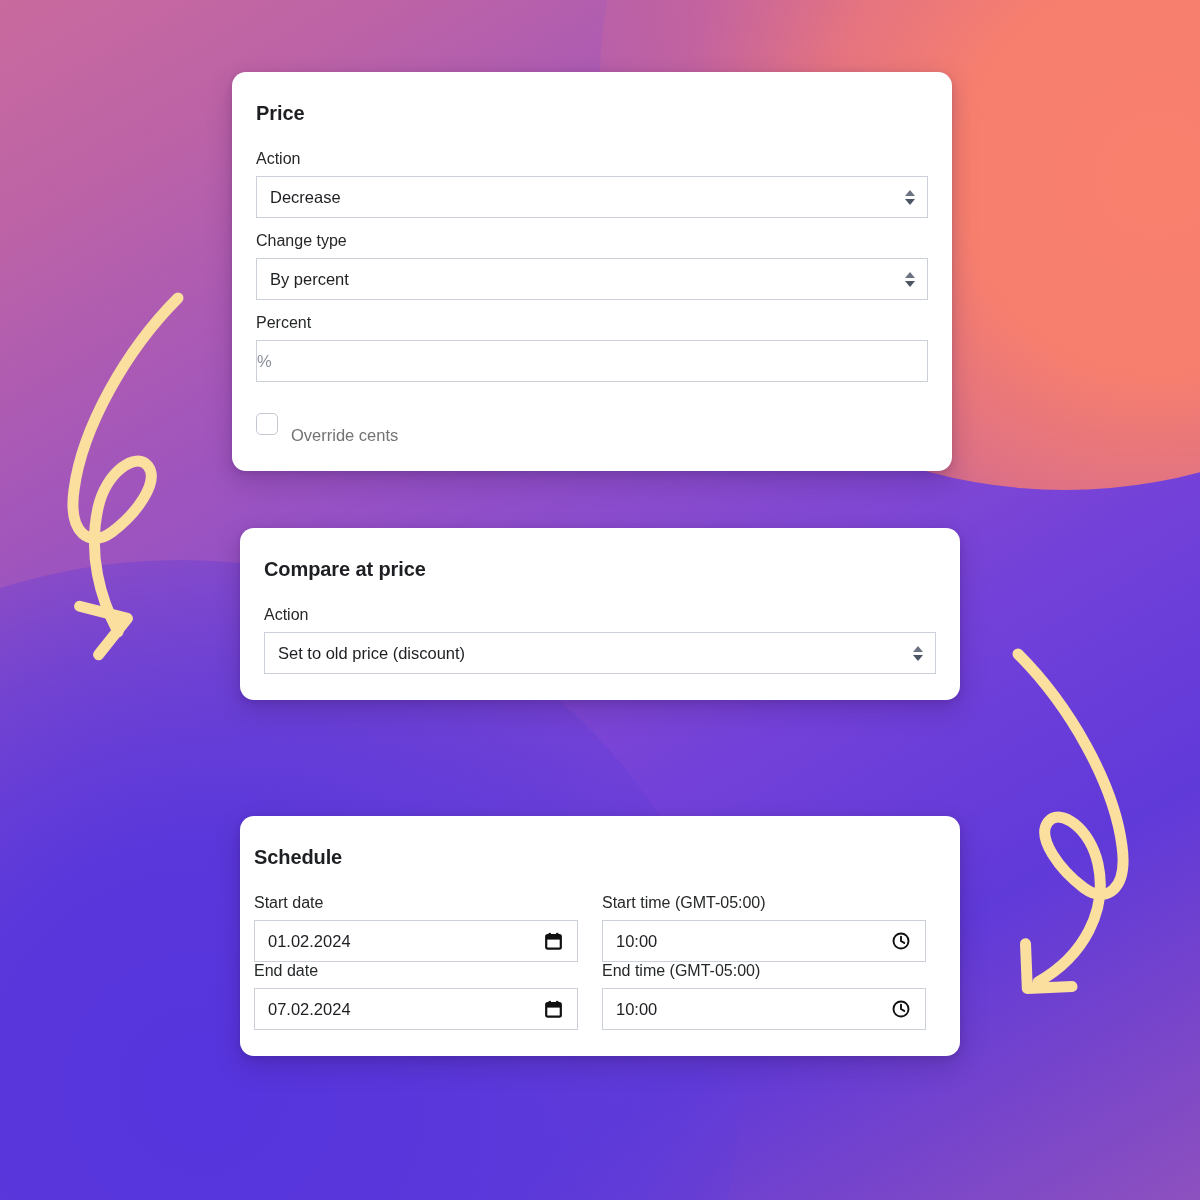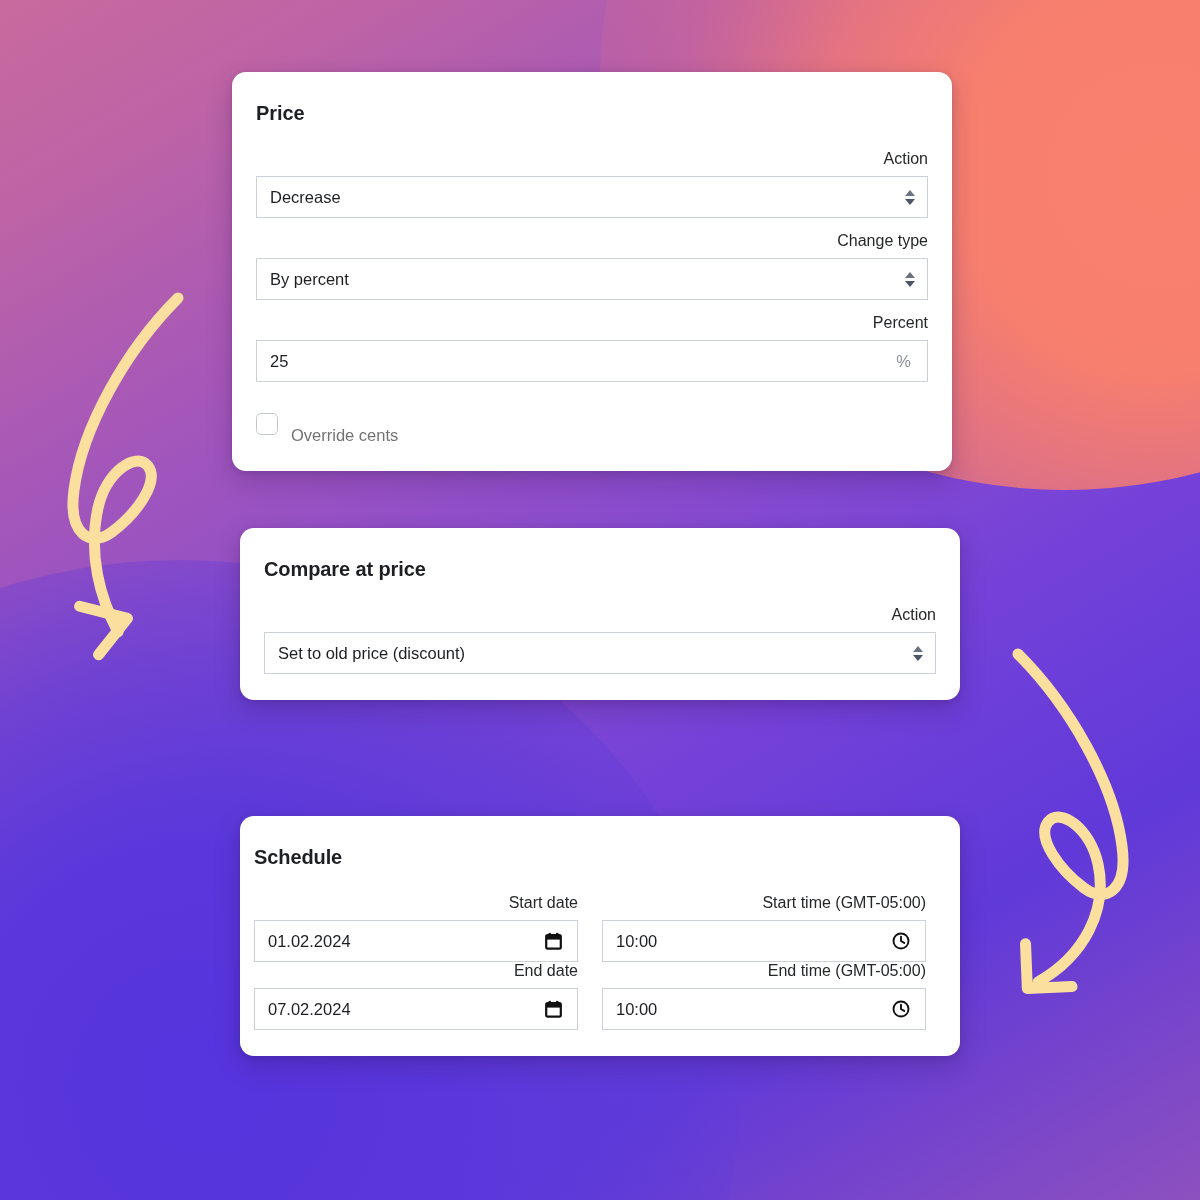--- a/index.html
+++ b/index.html
@@ -93,21 +93,20 @@
   }
 
   .field { margin-bottom: 14px; }
   .field:last-child { margin-bottom: 0; }
 
   .field-label {
     display: block;
     font-size: 16px;
     color: #252729;
     margin-bottom: 8px;
-    text-align: right;
   }
 
   .control {
     position: relative;
     height: 42px;
     border: 1px solid #ccd1d9;
     border-radius: 0;
     background: #ffffff;
     display: flex;
     align-items: center;
@@ -242,21 +241,20 @@
         <span class="select-indicator">
           <span class="tri tri-up"></span>
           <span class="tri tri-down"></span>
         </span>
       </div>
     </div>
 
     <div class="field">
       <label class="field-label">Percent</label>
       <div class="control">
-        <span class="control-text">25</span>
         <span class="suffix-percent">%</span>
       </div>
     </div>
 
     <div class="checkbox-row check-row-cents">
       <span class="checkbox checkbox-off"></span>
       <span class="checkbox-label">Override cents</span>
     </div>
   </section>
 

